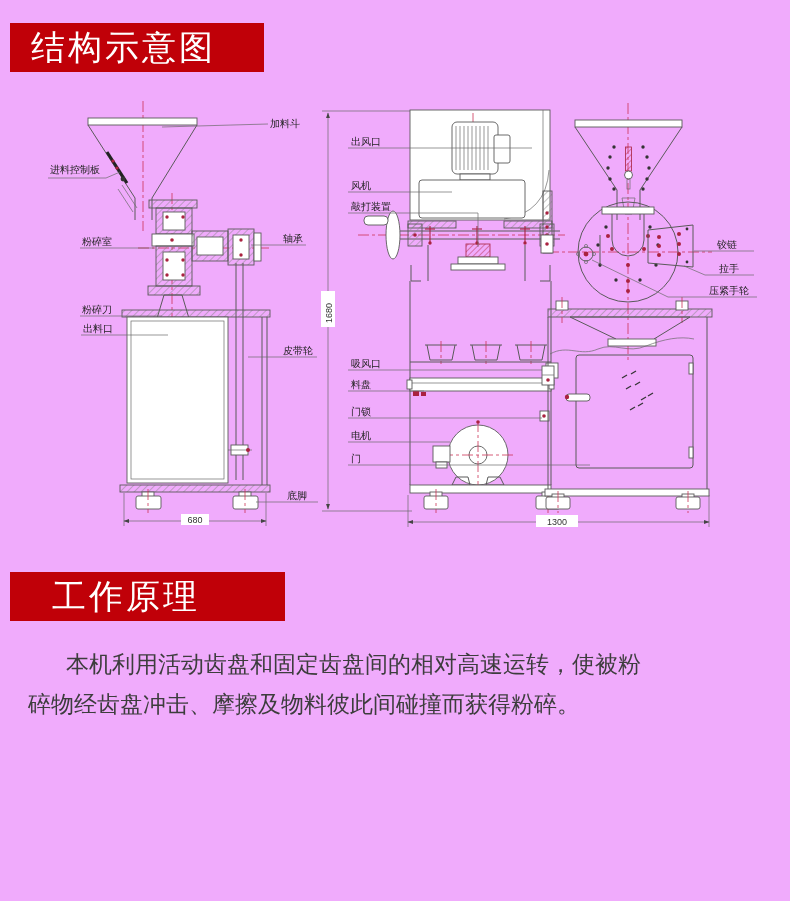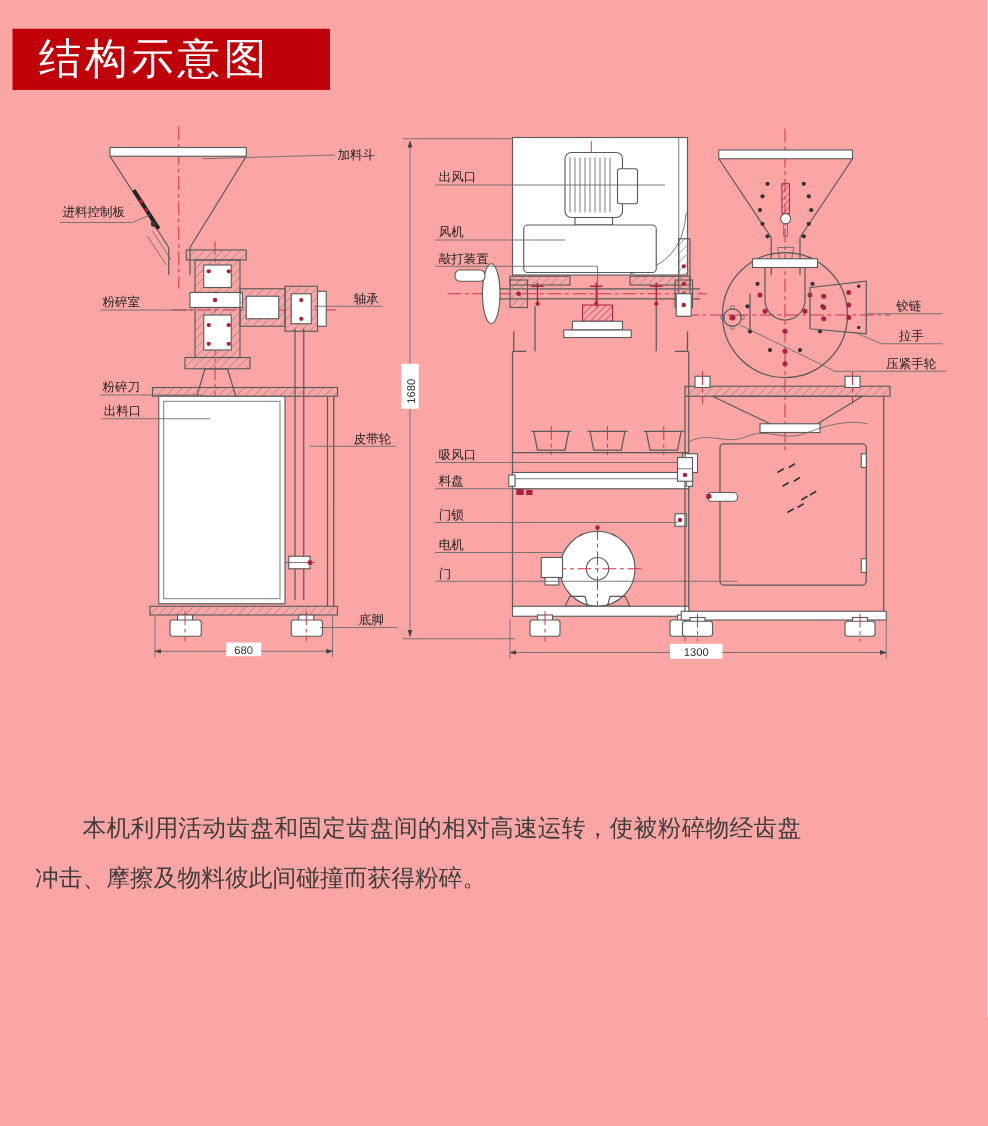--- a/index.html
+++ b/index.html
@@ -1,24 +1,24 @@
 <!DOCTYPE html>
 <html><head>
 <meta charset="utf-8">
 <style>
   html,body{margin:0;padding:0;background:#ffffff;}
-  .page{position:relative;width:790px;height:901px;background:#fca5a5;overflow:hidden;
+  .page{position:relative;width:790px;height:901px;background:#f0abfc;overflow:hidden;
         font-family:"Liberation Sans","DejaVu Sans",sans-serif;}
   .band{position:absolute;left:10px;width:233px;height:49px;background:#c00008;color:#fff;
         font-size:34px;letter-spacing:3px;line-height:49px;white-space:nowrap;}
   .band1{top:23px;padding-left:21px;}
   .band2{top:572px;padding-left:42px;}
   .diagram{position:absolute;left:0;top:95px;width:790px;height:455px;}
   .bodytext{position:absolute;left:0;top:644px;width:664px;box-sizing:border-box;
-            padding:0 23px 0 28px;color:#3d3d3d;font-size:19px;line-height:40px;
+            padding:0 23px 0 28px;color:#3d3d3d;font-size:23px;line-height:40px;
             text-align:justify;}
   .bodytext p{margin:0;text-indent:38px;}
   
   .ln{stroke:#5a5a5a;stroke-width:1;fill:none;}
   .lnt{stroke:#6a6a6a;stroke-width:.7;fill:none;}
   .lnb{stroke:#222;stroke-width:3;fill:none;}
   .cl{stroke:#cc3355;stroke-width:.8;fill:none;stroke-dasharray:11 3 3 3;}
   .acc{stroke:#aa2240;stroke-width:1.1;fill:none;}
   .accf{fill:#aa2240;stroke:none;}
   .dot{fill:#333;stroke:none;}
@@ -413,18 +413,19 @@
 
       <line class="lnt" x1="694" y1="156" x2="754" y2="156"></line>
       <text class="t" x="717" y="153">铰链</text>
       <path class="lnt" d="M684,171 L705,180 H754"></path>
       <text class="t" x="719" y="177">拉手</text>
       <path class="lnt" d="M592,165 L668,202 H757"></path>
       <text class="t" x="709" y="199">压紧手轮</text>
     </g>
   </svg>
 
+  <div class="band band2">工作原理</div>
 
   <div class="bodytext">
     <p>本机利用活动齿盘和固定齿盘间的相对高速运转，使被粉碎物经齿盘冲击、摩擦及物料彼此间碰撞而获得粉碎。</p>
   </div>
 
 </div>
 
 </body></html>

